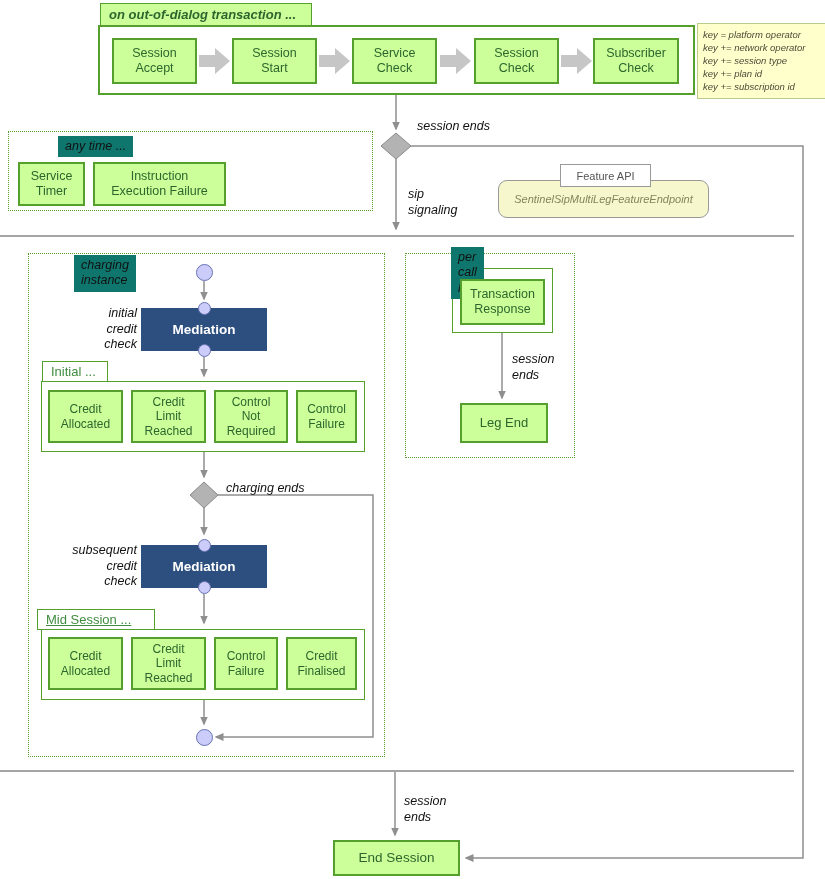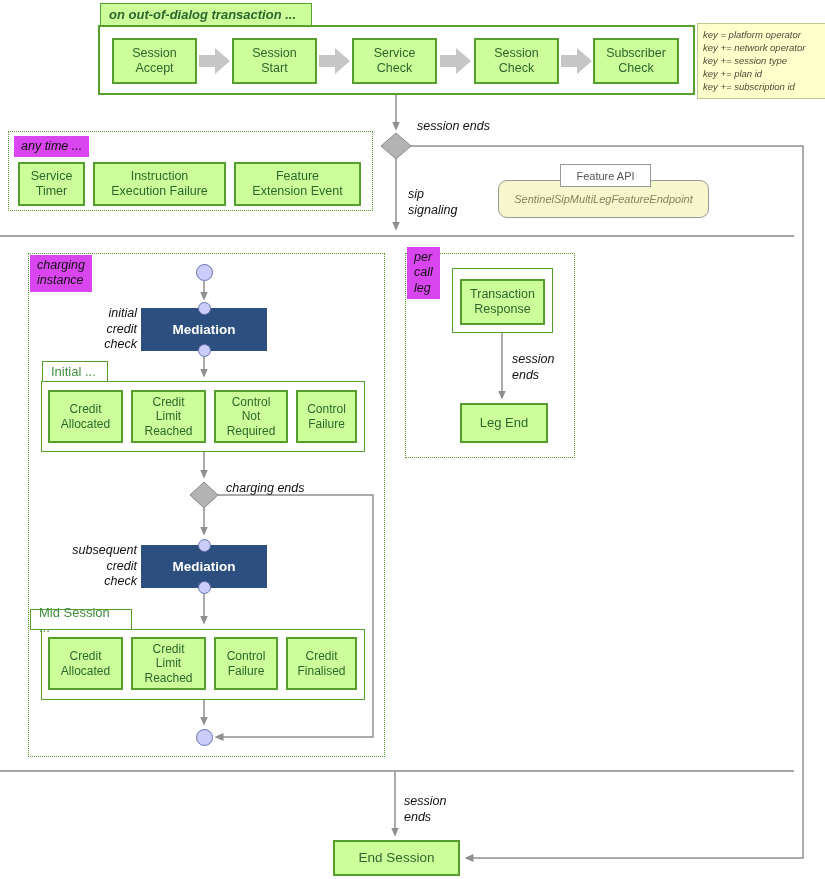--- a/index.html
+++ b/index.html
@@ -15,22 +15,22 @@
     font-size:12.5px;line-height:1.18;white-space:pre-line;z-index:3;box-sizing:border-box;
   }
   
   .group{position:absolute;background:#ffffff;border:1.5px solid #55a02c;z-index:2;box-sizing:border-box;}
   .grouptab{
     position:absolute;background:#ffffff;border:1.5px solid #55a02c;color:#3f8c3f;
     font-size:13px;display:flex;align-items:center;padding:0 8px;z-index:3;box-sizing:border-box;
   }
   .dotted{position:absolute;border:1px dotted #55a02c;background:#ffffff;z-index:1;box-sizing:border-box;}
   .graylabel{
-    position:absolute;background:#d946ef;color:#111;font-style:italic;font-size:12.5px;
-    line-height:1.22;padding:3px 7px;white-space:pre-line;z-index:3;
+    position:absolute;background:#0f766e;color:#111;font-style:italic;font-size:12.5px;
+    line-height:1.22;padding:3px 7px;white-space:pre-line;z-index:3;margin-left:44px;
   }
   .edgelabel{
     position:absolute;color:#111;font-style:italic;font-size:12.5px;line-height:1.25;
     white-space:pre-line;z-index:4;
   }
   .mediation{
     position:absolute;background:#2d4f7f;color:#ffffff;font-weight:bold;font-size:13.5px;
     display:flex;align-items:center;justify-content:center;z-index:3;
   }
   .pin{
@@ -103,22 +103,20 @@
     <div>key += plan id</div>
     <div>key += subscription id</div>
   </div>
 
   <div class="dotted" style="left:8px;top:131px;width:365px;height:80px;"></div>
   <div class="graylabel" style="left:14px;top:136px;">any time ...</div>
   <div class="gbox" style="left:18px;top:162px;width:67px;height:44px;">Service
 Timer</div>
   <div class="gbox" style="left:93px;top:162px;width:133px;height:44px;">Instruction
 Execution Failure</div>
-  <div class="gbox" style="left:234px;top:162px;width:127px;height:44px;">Feature
-Extension Event</div>
 
   <div class="edgelabel" style="left:417px;top:119px;">session ends</div>
   <div class="edgelabel" style="left:408px;top:187px;">sip
 signaling</div>
 
   <div class="abs" style="left:498px;top:180px;width:211px;height:38px;background:#f7f7cd;border:1.5px solid #999999;border-radius:9px;z-index:3;box-sizing:border-box;display:flex;align-items:center;justify-content:center;font-style:italic;font-size:11px;color:#85855a;">SentinelSipMultiLegFeatureEndpoint</div>
   <div class="abs" style="left:560px;top:164px;width:91px;height:23px;background:#ffffff;border:1px solid #999999;z-index:4;box-sizing:border-box;display:flex;align-items:center;justify-content:center;font-size:11px;color:#555555;">Feature API</div>
 
   <div class="dotted" style="left:28px;top:253px;width:357px;height:504px;"></div>
   <div class="graylabel" style="left:30px;top:255px;">charging
@@ -148,21 +146,21 @@
 
   <div class="edgelabel" style="left:226px;top:481px;">charging ends</div>
 
   <div class="mediation" style="left:141px;top:545px;width:126px;height:43px;">Mediation</div>
   <div class="pin" style="left:198px;top:539px;width:13px;height:13px;"></div>
   <div class="pin" style="left:198px;top:581px;width:13px;height:13px;"></div>
   <div class="edgelabel" style="left:62px;top:543px;width:75px;text-align:right;">subsequent
 credit
 check</div>
 
-  <div class="grouptab" style="left:30px;top:609px;width:102px;height:21px;">Mid Session ...</div>
+  <div class="grouptab" style="left:37px;top:609px;width:118px;height:21px;text-decoration:underline;">Mid Session ...</div>
   <div class="group" style="left:41px;top:629px;width:324px;height:71px;"></div>
   <div class="gbox" style="left:48px;top:637px;width:75px;height:53px;font-size:12px;">Credit
 Allocated</div>
   <div class="gbox" style="left:131px;top:637px;width:75px;height:53px;font-size:12px;">Credit
 Limit
 Reached</div>
   <div class="gbox" style="left:214px;top:637px;width:64px;height:53px;font-size:12px;">Control
 Failure</div>
   <div class="gbox" style="left:286px;top:637px;width:71px;height:53px;font-size:12px;">Credit
 Finalised</div>

